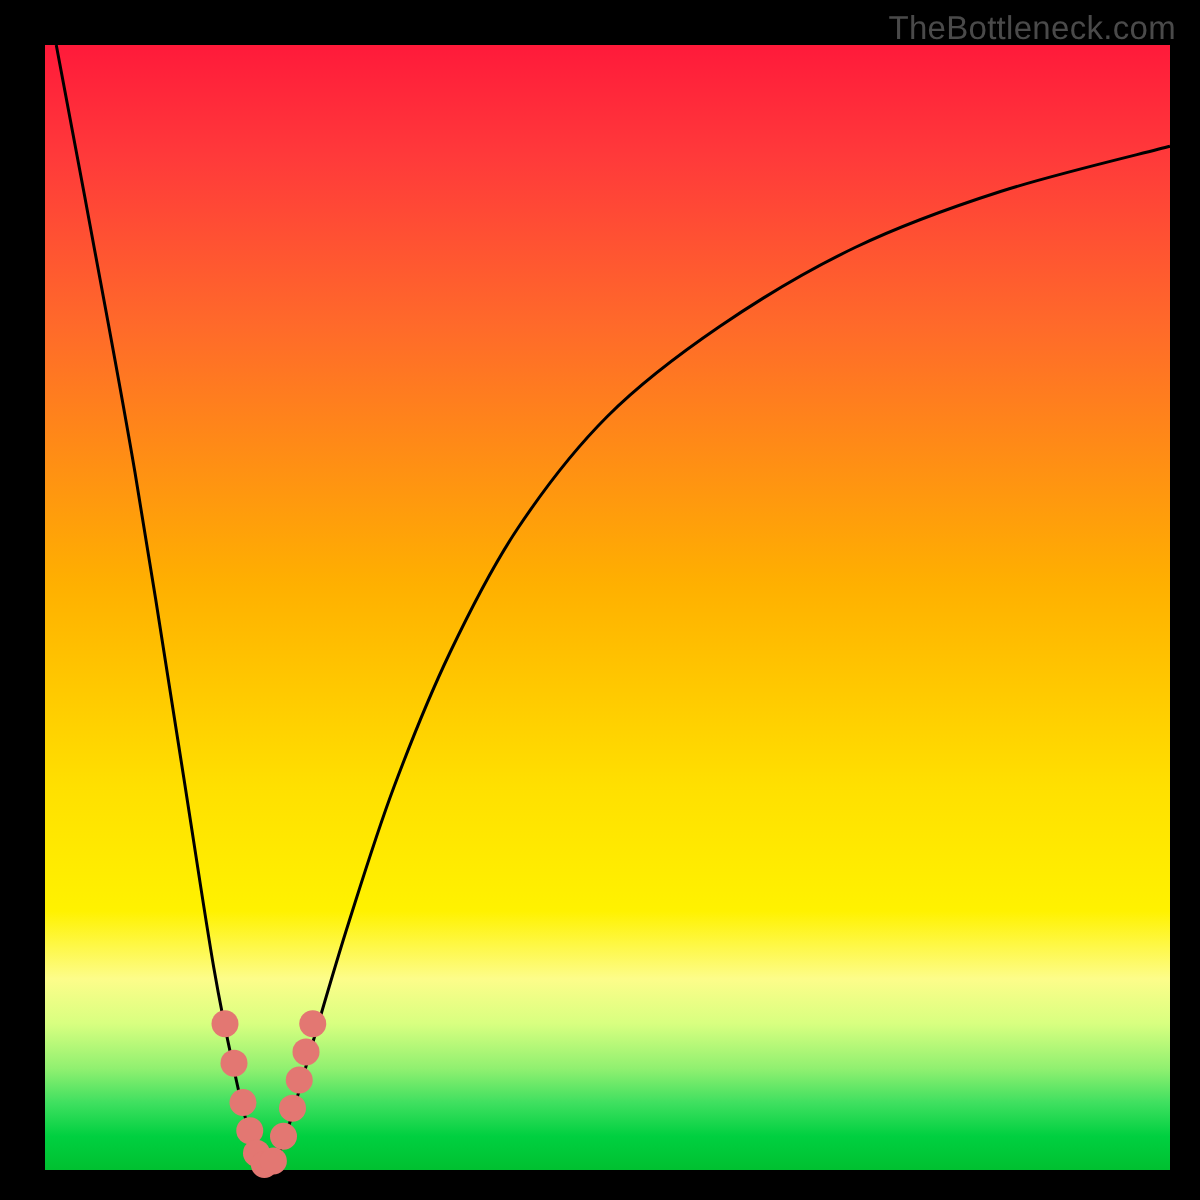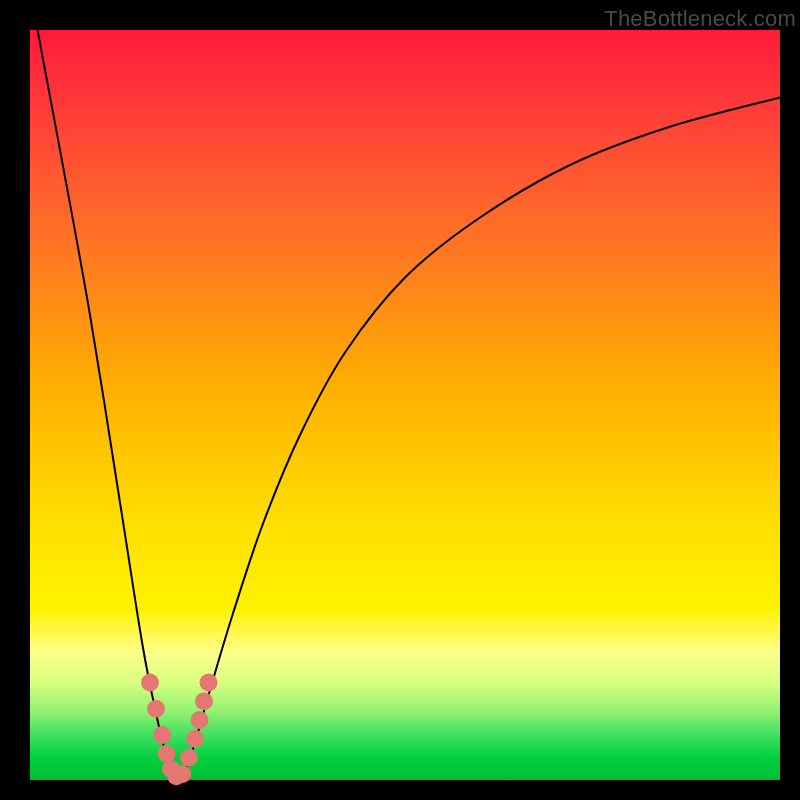--- a/index.html
+++ b/index.html
@@ -28,21 +28,21 @@
       #d8ff80 87%,
       #90f070 91%,
       #40e060 94%,
       #00d040 97%,
       #00c030 100%
     );
   }
   .attribution {
     position: absolute;
     top: 6px;
-    right: 4px;
+    right: 16px;
     color: #4a4a4a;
     font-size: 22px;
     font-weight: 500;
     letter-spacing: 0.2px;
     margin-left: 32px;
   }
   svg.plot {
     position: absolute;
     left: 30px;
     top: 30px;

